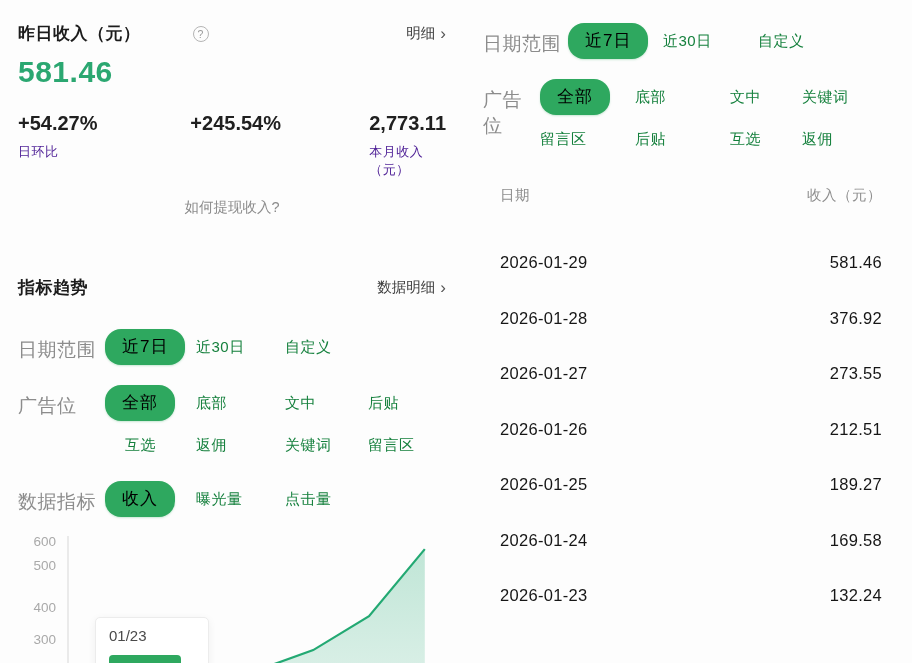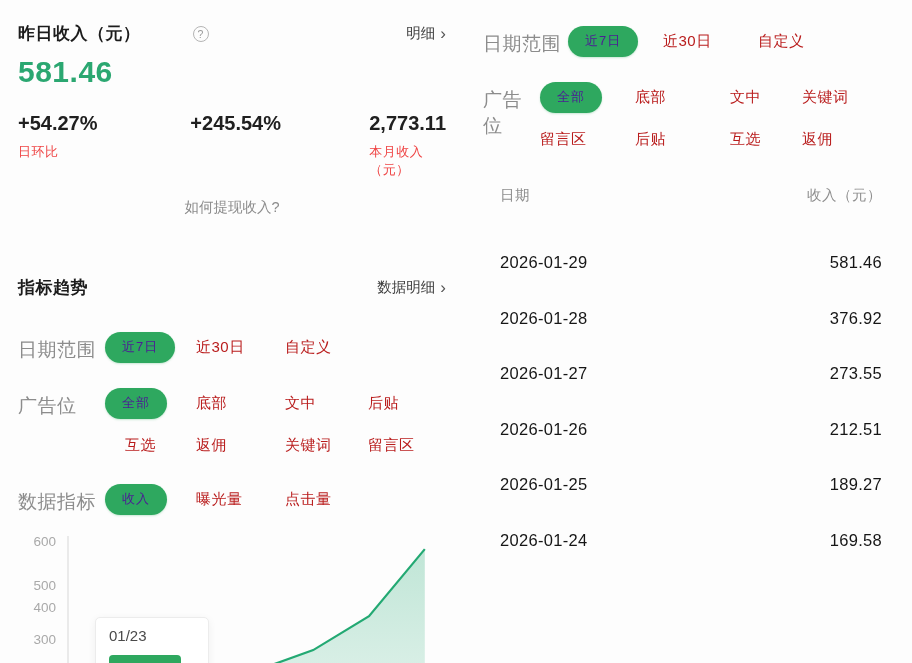--- a/index.html
+++ b/index.html
@@ -23,46 +23,46 @@
   }
   .spacer { flex:1; }
   .detail-link { display:flex; align-items:center; font-size:14.5px; color:#3c3c3c; cursor:pointer; }
   .chev { font-size:17px; color:#555; margin-left:5px; line-height:14px; }
 
   .amount { font-size:30px; font-weight:600; color:#2ba771; letter-spacing:.5px; }
 
   .stats { display:flex; }
   .stat-c1 { width:157px; } .stat-c2 { width:165px; } .stat-c3 { flex:1; }
   .stat-val { font-size:20px; font-weight:600; color:#202020; }
-  .stat-lab { font-size:13px; color:#ef4444; margin-top:8px; letter-spacing:.5px; }
+  .stat-lab { font-size:13px; color:#4c1d95; margin-top:8px; letter-spacing:.5px; }
 
   .withdraw { font-size:14.5px; color:#8c8c8c; cursor:pointer;text-align:center; }
 
   
   .filter-group { position:absolute; display:flex; align-items:flex-start; }
   .filter-label { font-size:19px; color:#8c8c8c; padding-top:11px; letter-spacing:.5px; }
   .left-f .filter-label { width:87px; }
   .right-f .filter-label { width:85px; }
   .filter-row { display:flex; align-items:center; height:42px; }
   .cell { display:flex; align-items:center; }
   .left-f .cell:nth-child(1){ width:91px; }
   .left-f .cell:nth-child(2){ width:89px; }
   .left-f .cell:nth-child(3){ width:83px; }
   .left-f .cell:nth-child(4){ width:80px; }
   .right-f .cell:nth-child(1){ width:95px; }
   .right-f .cell:nth-child(2){ width:95px; }
   .right-f .cell:nth-child(3){ width:72px; }
   .right-f .cell:nth-child(4){ width:80px; }
   .left-f .filter-row:nth-child(2) .cell:first-child .opt { margin-left:20px; }
   .pill {
-    background:#2ea85f; color:#4c1d95; border-radius:16px;
-    padding:6px 17px 7px; font-size:13px; letter-spacing:1px; cursor:pointer;
+    background:#2ea85f; color:#000000; border-radius:16px;
+    padding:6px 17px 7px; font-size:17px; letter-spacing:1px; cursor:pointer;
     box-shadow:0 1px 2px rgba(46,168,95,.25);
   }
-  .opt { font-size:15px; color:#b91c1c; letter-spacing:.5px; cursor:pointer; }
+  .opt { font-size:15px; color:#15803d; letter-spacing:.5px; cursor:pointer; }
 
   
   .chart-wrap { position:absolute; left:0; top:530px; width:460px; height:133px; }
   .y-label { position:absolute; left:10px; width:46px; text-align:right;
              font-size:13.5px; color:#a9a9a9; }
   .tooltip {
     position:absolute; left:95px; top:87px; width:114px; height:90px;
     background:#ffffff; border:1px solid #ececec; border-radius:5px;
     box-shadow:0 2px 8px rgba(0,0,0,.06); padding:9px 13px;
   }
@@ -196,21 +196,21 @@
             <stop offset="0" stop-color="#23a973" stop-opacity="0.28"></stop>
             <stop offset="1" stop-color="#23a973" stop-opacity="0.14"></stop>
           </linearGradient>
         </defs>
         <line x1="68" y1="6" x2="68" y2="133" stroke="#e3e3e3" stroke-width="1.5"></line>
         <path d="M90,166.42528000000001 L145.8,154.17776 L201.6,147.71944000000002 L257.4,140.09672 L313.2,120.0756 L369,86.17023999999999 L424.79999999999995,19.081119999999988 L424.79999999999995,140 L90,140 Z" fill="url(#ag)"></path>
         <polyline points="90,166.42528000000001 145.8,154.17776 201.6,147.71944000000002 257.4,140.09672 313.2,120.0756 369,86.17023999999999 424.79999999999995,19.081119999999988" fill="none" stroke="#23a973" stroke-width="2.2"></polyline>
       </svg>
     <div id="y-labels">
         <div class="y-label" style="top: 4px;">600</div>
-        <div class="y-label" style="top: 48px;">500</div>
+        <div class="y-label" style="top: 28px;">500</div>
         <div class="y-label" style="top: 69.6px;">400</div>
         <div class="y-label" style="top: 102.4px;">300</div>
       </div>
     <div class="tooltip">
       <div class="tooltip-date">01/23</div>
       <div class="tooltip-tag"></div>
     </div>
   </div>
 
   <div class="right-panel">
@@ -286,16 +286,20 @@
           <div class="t-income">212.51</div>
         </div>
         <div class="t-row">
           <div class="t-date">2026-01-25</div>
           <div class="t-income">189.27</div>
         </div>
         <div class="t-row">
           <div class="t-date">2026-01-24</div>
           <div class="t-income">169.58</div>
         </div>
+        <div class="t-row">
+          <div class="t-date">2026-01-23</div>
+          <div class="t-income">132.24</div>
+        </div>
       </div>
   </div>
 
 </div>
 
 </body></html>

